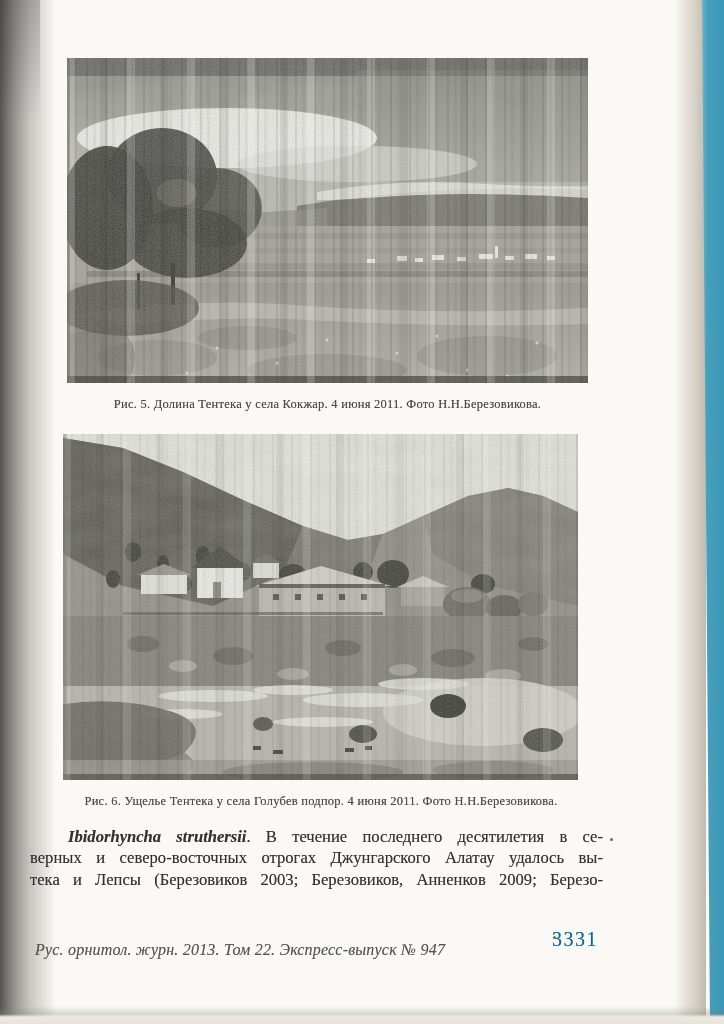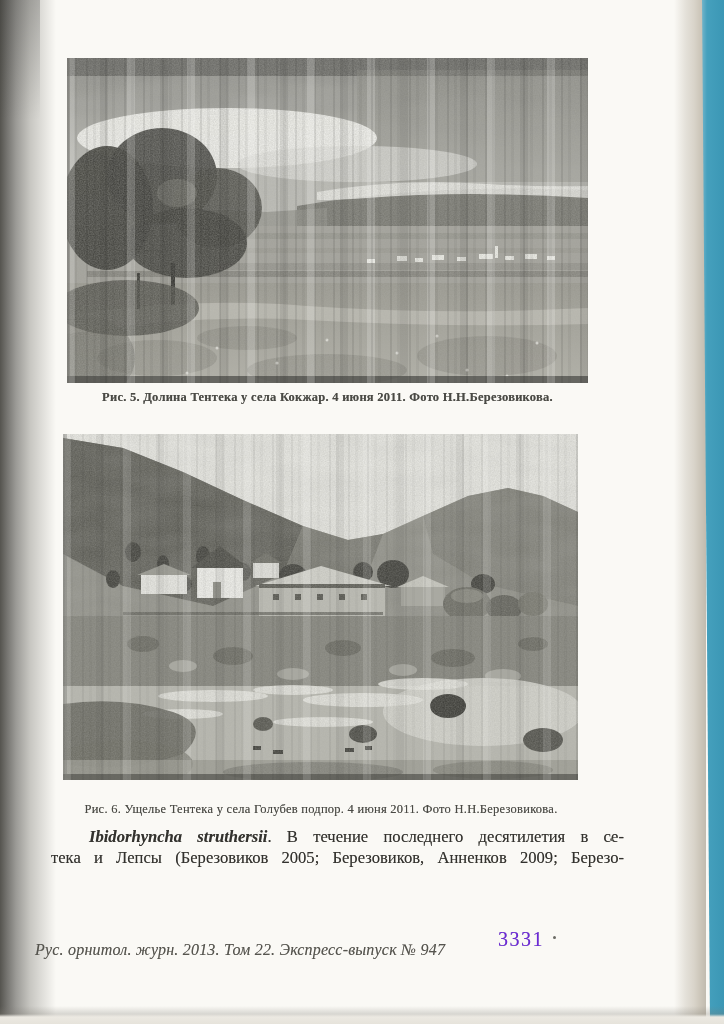--- a/index.html
+++ b/index.html
@@ -57,42 +57,42 @@
   }
   .fig6 .streaks{opacity:.6}
   .fig6 .bands{opacity:.7}
 
   .caption{
     display:block;text-align:center;
     font-size:12.5px;line-height:14px;color:#4a4a45;
     letter-spacing:.25px;
     text-shadow:0 0 .5px rgba(70,70,64,.55);
   }
-  .fig5 .caption{margin-top:7px;font-weight:bold;}
-  .fig6 .caption{margin-top:22px;width:540px;margin-left:-12px;}
+  .fig5 .caption{margin-top:14px;}
+  .fig6 .caption{margin-top:14px;width:540px;margin-left:-12px;}
 
   
   .body-text{
-    position:absolute;left:51px;top:826px;width:573px;
+    position:absolute;left:30px;top:826px;width:573px;
     font-size:16.6px;line-height:21.4px;color:#33322e;
     text-shadow:0 0 .6px rgba(55,55,50,.5);
   }
   .line{text-align:justify;text-align-last:justify;white-space:normal;}
   .line.first{text-indent:38px;}
   .lead{font-weight:bold;font-style:italic;}
 
   .footer{
     position:absolute;left:35px;top:941px;
     font-style:italic;font-size:16px;color:#56554f;
     letter-spacing:.2px;
     text-shadow:0 0 .5px rgba(90,88,82,.5);
   }
   .page-number{
     position:absolute;left:498px;top:928px;width:100px;
-    text-align:left;font-size:20px;letter-spacing:1.5px;color:#6d28d9;
+    text-align:right;font-size:20px;letter-spacing:1.5px;color:#0369a1;
     text-shadow:0 0 .6px rgba(90,100,110,.5);
   }
   .speck{position:absolute;background:#6a6a64;border-radius:50%;}
 </style>
 </head>
 <body>
 
 <div class="scan-page">
 
   <div class="gutter"></div>
@@ -296,21 +296,22 @@
         <rect x="0" width="4" height="346" fill="#6a6a63" opacity="0.4"></rect>
       </svg>
       <div class="bands"></div>
       <div class="streaks"></div>
     </div>
     <figcaption class="caption">Рис. 6. Ущелье Тентека у села Голубев подпор. 4 июня 2011. Фото Н.Н.Березовикова.</figcaption>
   </figure>
 
   <div class="body-text">
     <div class="line first"><span class="lead">Ibidorhyncha struthersii</span><span>. В течение последнего десятилетия в се-</span></div>
-    <div class="line">тека и Лепсы (Березовиков 2005; Березовиков, Анненков 2009; Березо-</div>
+    <div class="line">верных и северо-восточных отрогах Джунгарского Алатау удалось вы-</div>
+    <div class="line">тека и Лепсы (Березовиков 2003; Березовиков, Анненков 2009; Березо-</div>
   </div>
 
   <div class="footer">Рус. орнитол. журн. 2013. Том 22. Экспресс-выпуск № 947</div>
   <div class="page-number">3331</div>
 
   <div class="speck" style="left:553px;top:936px;width:3px;height:3px;"></div>
   <div class="speck" style="left:610px;top:838px;width:3px;height:3px;"></div>
 
 </div>
 

